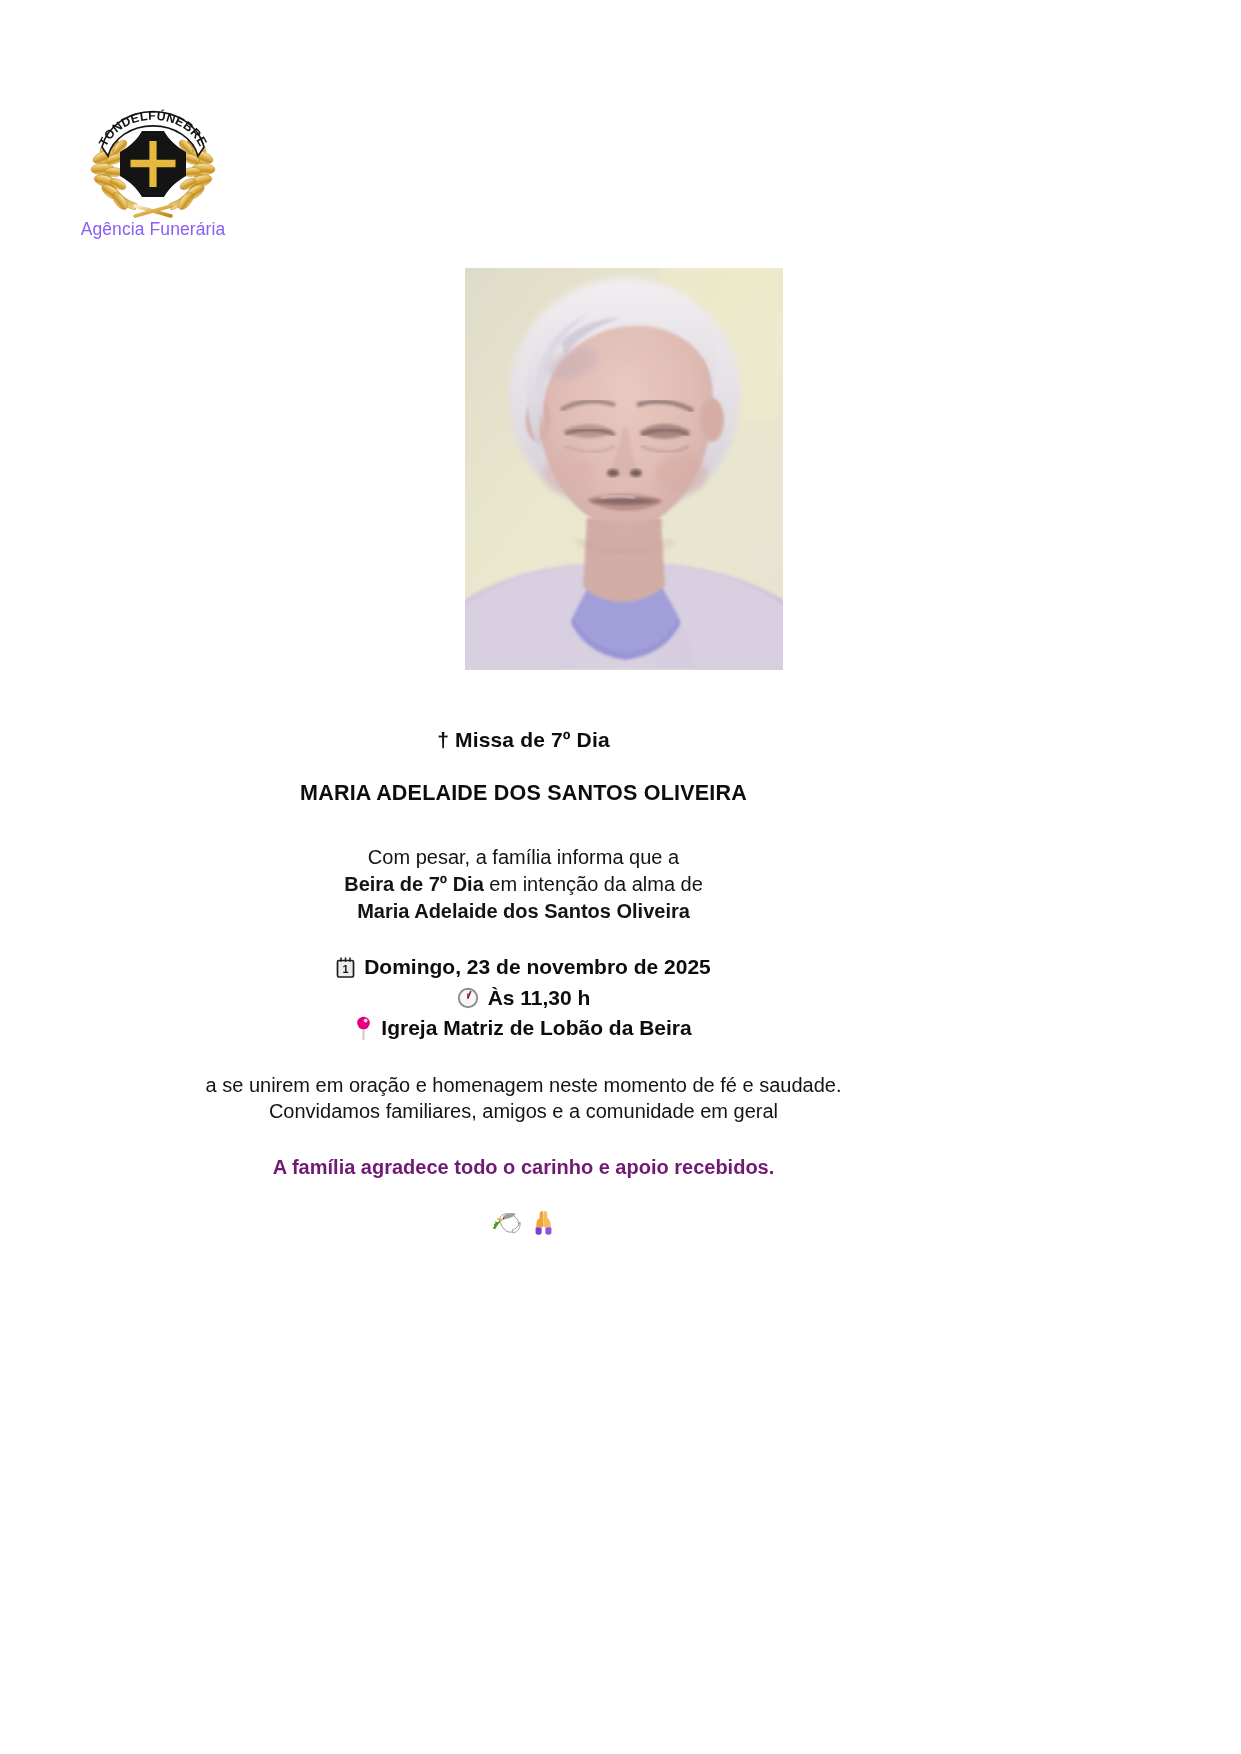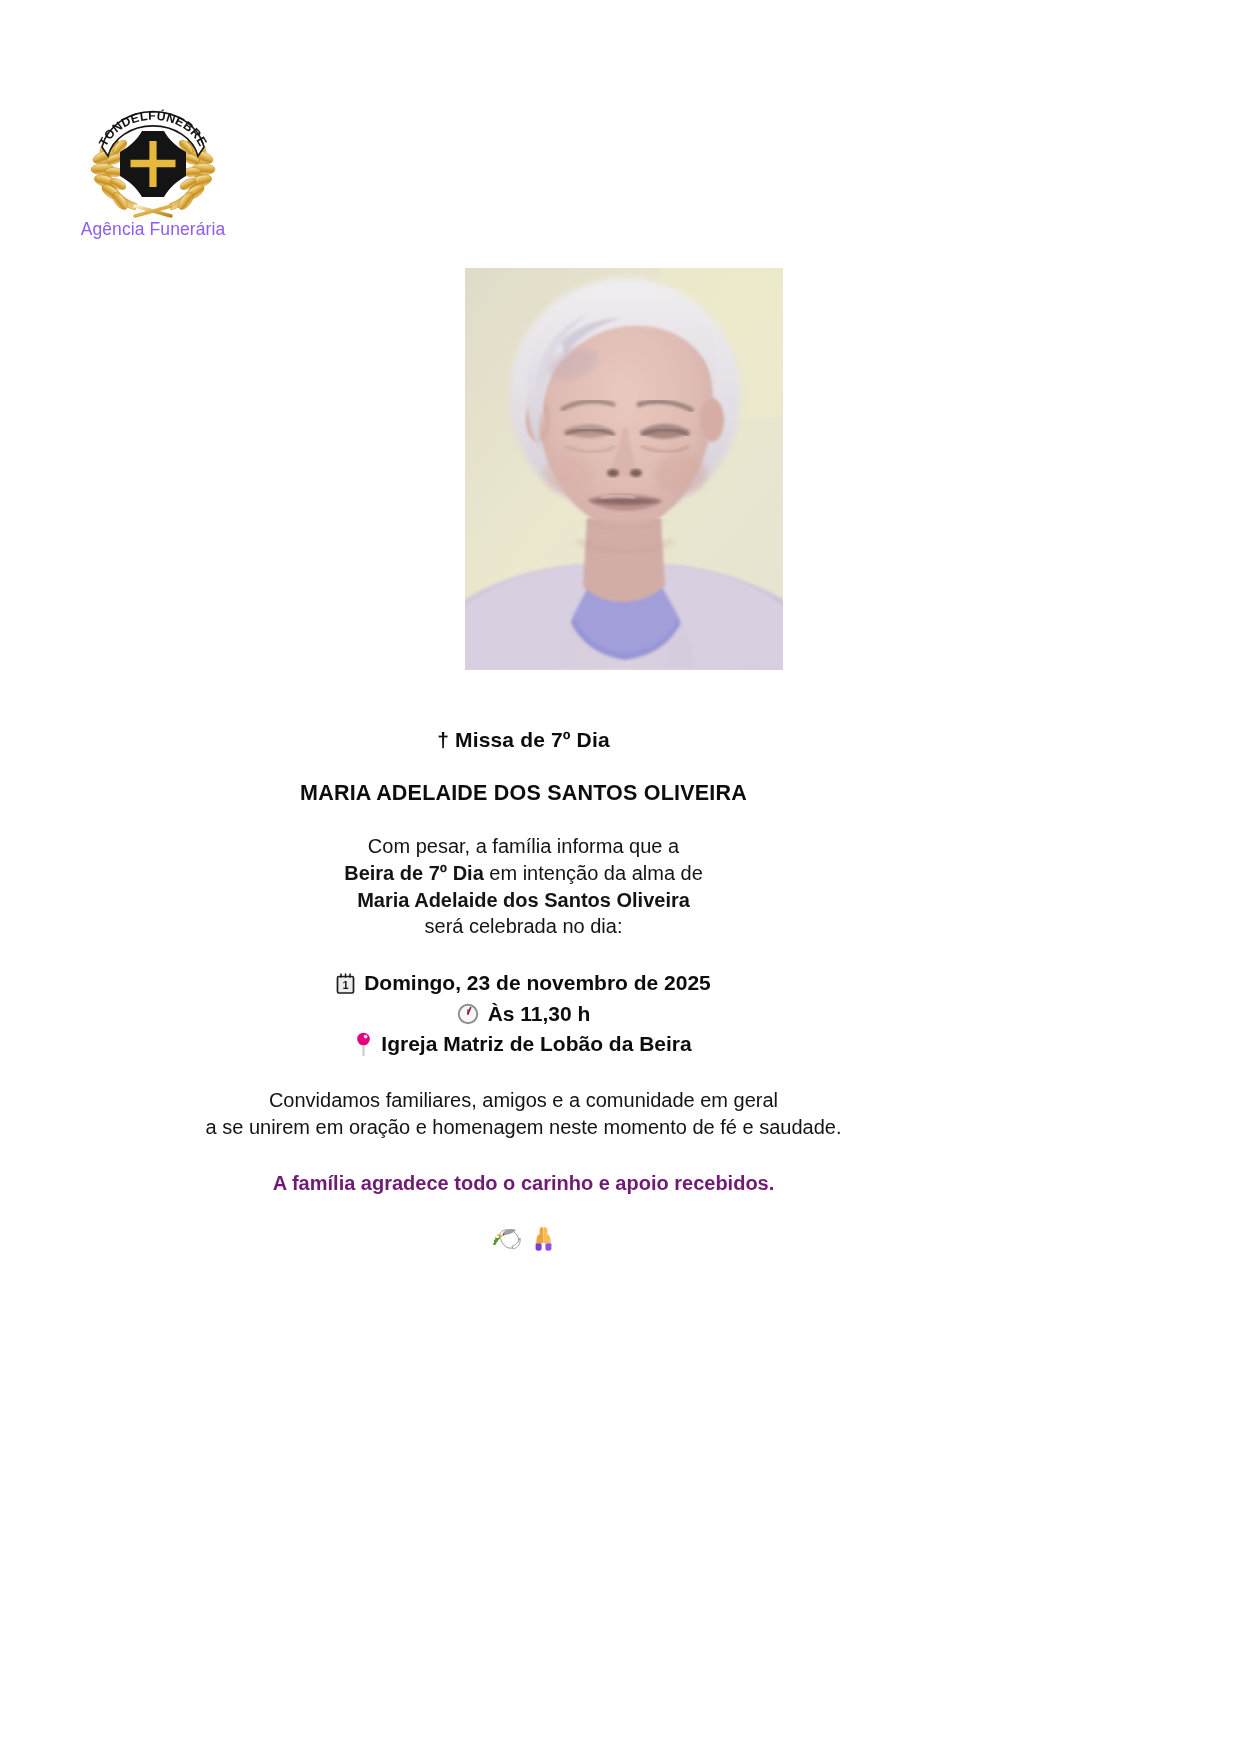--- a/index.html
+++ b/index.html
@@ -78,21 +78,21 @@
   }
   .deceased-name-caps {
     margin-top: 25px;
     font-size: 21.5px;
     font-weight: bold;
     letter-spacing: .2px;
     color: #0d0d0d;
   }
 
   .body-block {
-    margin-top: 25px;
+    margin-top: 36px;
     font-size: 20px;
     color: #141414;
     line-height: 1.48;
     text-align: center;
   }
   .body-block b { font-weight: bold; }
 
   .details-block {
     margin-top: 28px;
     font-size: 21px;
@@ -309,21 +309,20 @@
   <div class="notice">
 
     <div class="mass-title line">† Missa de 7º Dia</div>
 
     <div class="deceased-name-caps line">MARIA ADELAIDE DOS SANTOS OLIVEIRA</div>
 
     <div class="body-block">
       <div class="line">Com pesar, a família informa que a</div>
       <div class="line"><b>Beira de 7º Dia</b><span> em intenção da alma de</span></div>
       <div class="line"><b>Maria Adelaide dos Santos Oliveira</b></div>
-      <div class="line">será celebrada no dia:</div>
     </div>
 
     <div class="details-block">
 
       <div class="detail-row">
         <span class="ico ico-cal">
           <svg viewBox="0 0 19 21" xmlns="http://www.w3.org/2000/svg">
             <rect x="1.5" y="3.5" width="16" height="16.5" rx="1.4" fill="#ececec" stroke="#1d1d1d" stroke-width="1.7"></rect>
             <g stroke="#1d1d1d" stroke-width="1.5" stroke-linecap="round">
               <path d="M5 1 L5 4.2"></path>
@@ -354,22 +353,22 @@
             <circle cx="8.5" cy="7" r="6.3" fill="#e6007e"></circle>
             <circle cx="10.6" cy="4.6" r="1.9" fill="#ffffff" opacity=".85"></circle>
           </svg>
         </span>
         <span class="detail-text">Igreja Matriz de Lobão da Beira</span>
       </div>
 
     </div>
 
     <div class="invite-block">
+      <div class="line">a se unirem em oração e homenagem neste momento de fé e saudade.</div>
       <div class="line">Convidamos familiares, amigos e a comunidade em geral</div>
-      <div class="line">a se unirem em oração e homenagem neste momento de fé e saudade.</div>
     </div>
 
     <div class="thanks line">A família agradece todo o carinho e apoio recebidos.</div>
 
     <div class="emoji-row">
       <span class="ico ico-dove">
         <svg viewBox="0 0 30 28" xmlns="http://www.w3.org/2000/svg">
           <path d="M9 16 C6 12 8 7 13 6 C18 5 24 8 26 13 C28 18 25 23 20 24 C15 25 11 21 9 16 Z" fill="#ffffff" stroke="#9a9a9a" stroke-width="1"></path>
           <path d="M11 9 C14 5 20 4 24 6 C21 9 16 11 12 11 Z" fill="#9d9d9d"></path>
           <path d="M20 22 C24 21 27 18 28 14 C29 19 26 24 21 25 Z" fill="#ffffff" stroke="#9a9a9a" stroke-width=".9"></path>

